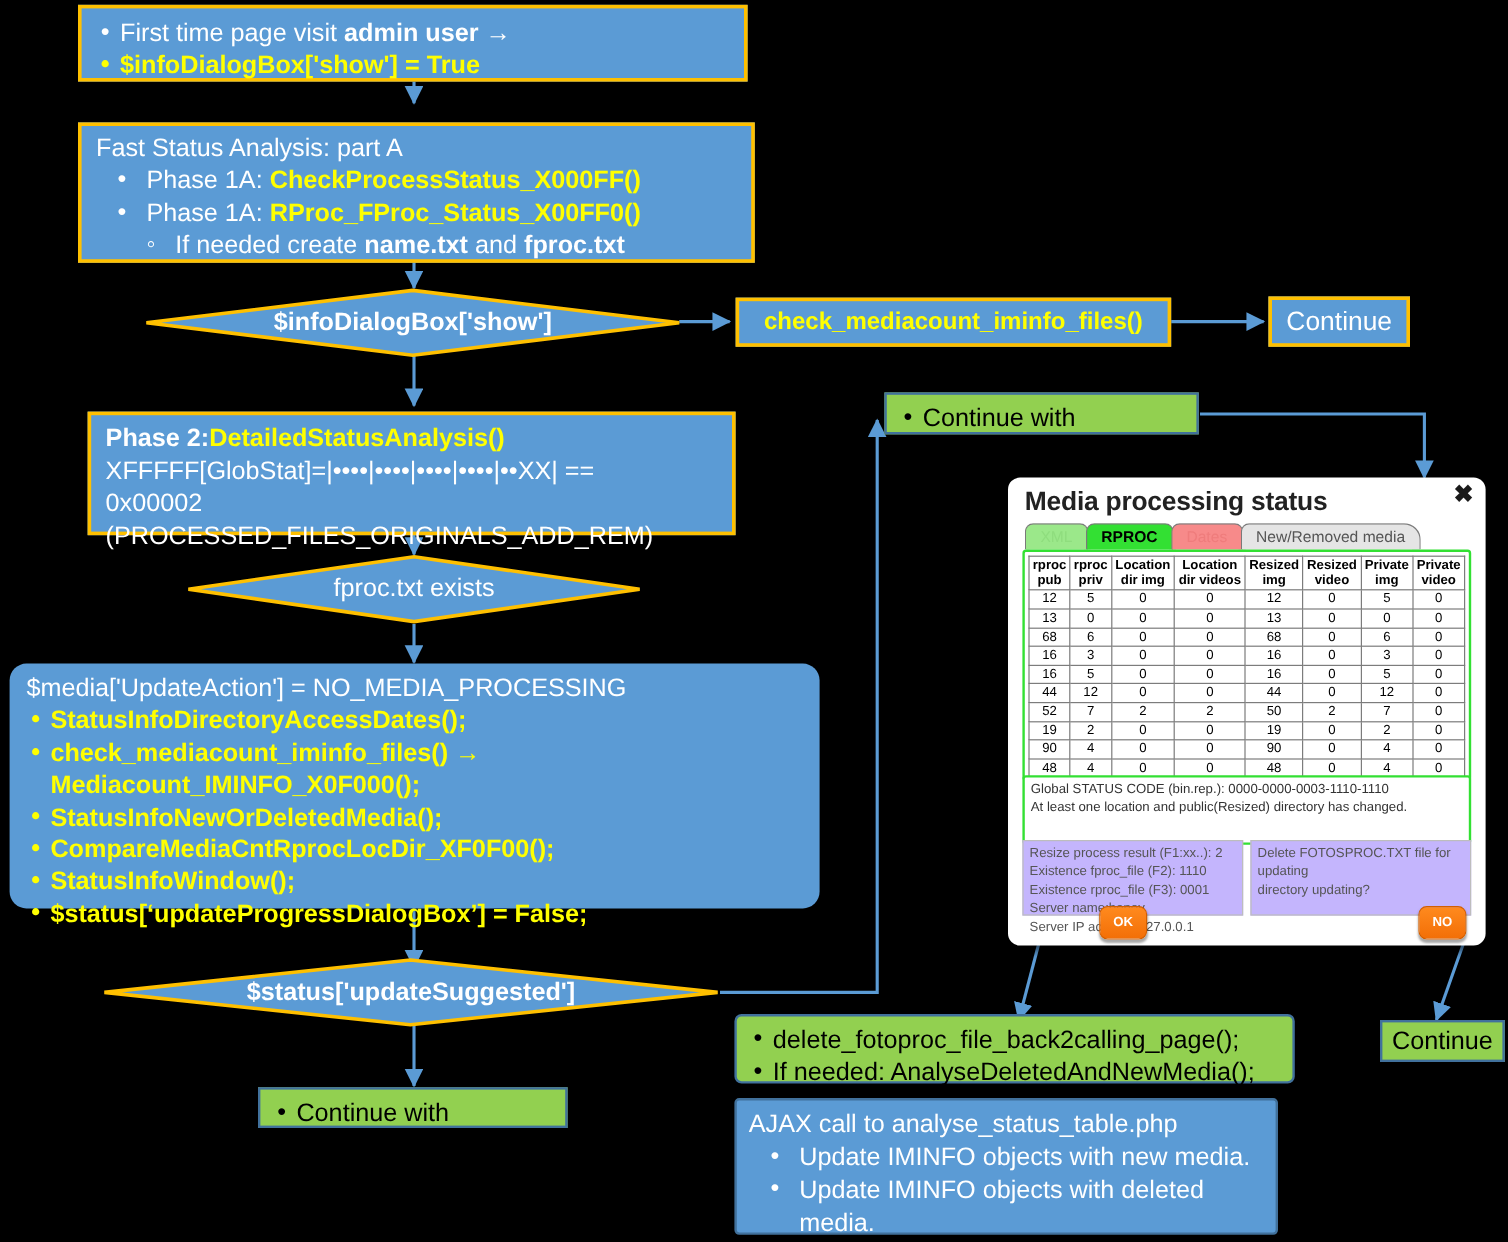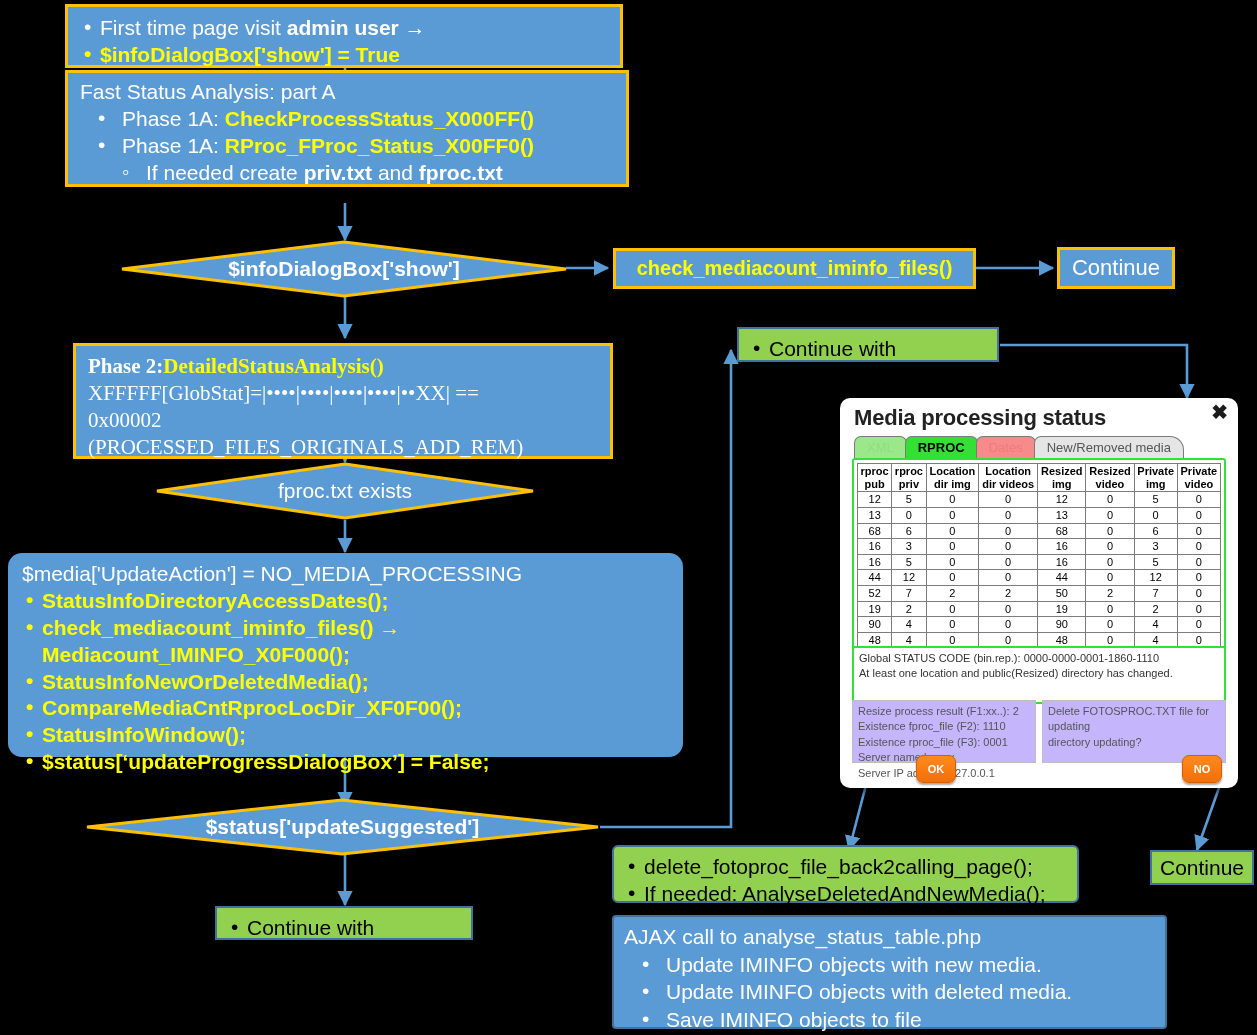--- a/index.html
+++ b/index.html
@@ -140,53 +140,53 @@
     <ul class="bl">
       <li>
         <span>First time page visit </span><span class="wb">admin user </span><span class="wb">→</span>
       </li>
       <li class="yel">
         <span>$infoDialogBox['show'] = True</span>
       </li>
     </ul>
   </div>
 
-  <div class="node bluebox" style="left:65px;top:70px;width:564px;height:117px;padding-top:6px;">
+  <div class="node bluebox" style="left:65px;top:102px;width:564px;height:117px;padding-top:6px;">
     <div>Fast Status Analysis: part A</div>
     <ul class="bl bl2">
       <li>
         <span>Phase 1A: </span><span class="yel">CheckProcessStatus_X000FF()</span>
       </li>
       <li>
         <span>Phase 1A: </span><span class="yel">RProc_FProc_Status_X00FF0()</span>
       </li>
     </ul>
     <ul class="bl sub">
       <li>
-        <span>If needed create </span><span class="wb">priv.txt</span><span> and </span><span class="wb">fproc.txt</span>
+        <span>If needed create </span><span class="wb">name.txt</span><span> and </span><span class="wb">fproc.txt</span>
       </li>
     </ul>
   </div>
 
   <div class="diamond" style="left:120px;top:240px;width:448px;height:58px;">
     <svg width="448" height="58" viewBox="0 0 448 58">
       <polygon points="224,2 446,29 224,56 2,29" fill="#5B9BD5" stroke="#FFC000" stroke-width="3"></polygon>
     </svg>
     <div class="lbl">$infoDialogBox['show']</div>
   </div>
 
   <div class="node bluebox center" style="left:613px;top:248px;width:363px;height:41px;">
     <span class="yel wb" style="font-size:20px;">check_mediacount_iminfo_files()</span>
   </div>
 
   <div class="node bluebox center" style="left:1057px;top:247px;width:118px;height:42px;">
     <span style="font-size:22px;">Continue</span>
   </div>
 
-  <div class="node bluebox" style="left:73px;top:343px;width:540px;height:116px;padding:7px 12px;font-family:Liberation Serif, serif;">
+  <div class="node bluebox" style="left:73px;top:343px;width:540px;height:103px;padding:7px 12px;">
     <div>
       <span class="wb">Phase 2:</span><span class="yel wb">DetailedStatusAnalysis()</span>
     </div>
     <div>XFFFFF[GlobStat]=|••••|••••|••••|••••|••XX| ==</div>
     <div>0x00002 (PROCESSED_FILES_ORIGINALS_ADD_REM)</div>
   </div>
 
   <div class="diamond" style="left:155px;top:462px;width:380px;height:58px;">
     <svg width="380" height="58" viewBox="0 0 380 58">
       <polygon points="190,2 378,29 190,56 2,29" fill="#5B9BD5" stroke="#FFC000" stroke-width="3"></polygon>
@@ -225,21 +225,21 @@
     </ul>
   </div>
 
   <div class="node greenbox rnd" style="left:612px;top:845px;width:467px;height:58px;">
     <ul class="bl">
       <li>delete_fotoproc_file_back2calling_page();</li>
       <li>If needed: AnalyseDeletedAndNewMedia();</li>
     </ul>
   </div>
 
-  <div class="node bluelist" style="left:612px;top:915px;width:555px;height:114px;">
+  <div class="node bluelist" style="left:612px;top:915px;width:453px;height:114px;">
     <div>AJAX call to analyse_status_table.php</div>
     <ul class="bl bl2">
       <li>Update IMINFO objects with new media.</li>
       <li>Update IMINFO objects with deleted media.</li>
       <li>Save IMINFO objects to file</li>
     </ul>
   </div>
 
   <div class="node greenbox center" style="left:1150px;top:850px;width:104px;height:35px;">
     <span>Continue</span>
@@ -390,21 +390,21 @@
               <td>473</td>
               <td>2</td>
               <td>52</td>
               <td>0</td>
             </tr>
           </tbody>
       </table>
     </div>
 
     <div class="statusbox" style="top:248px;height:48px;">
-      <div>Global STATUS CODE (bin.rep.): 0000-0000-0001-1860-1110</div>
+      <div>Global STATUS CODE (bin.rep.): 0000-0000-0003-1110-1110</div>
       <div>At least one location and public(Resized) directory has changed.</div>
     </div>
 
     <div class="infowrap" style="top:302px;height:63px;">
       <div class="infobox" style="width:50%;">
         <div>Resize process result (F1:xx..): 2</div>
         <div>Existence fproc_file (F2): 1110</div>
         <div>Existence rproc_file (F3): 0001</div>
         <div>Server name:benoy</div>
         <div>Server IP address:127.0.0.1</div>

